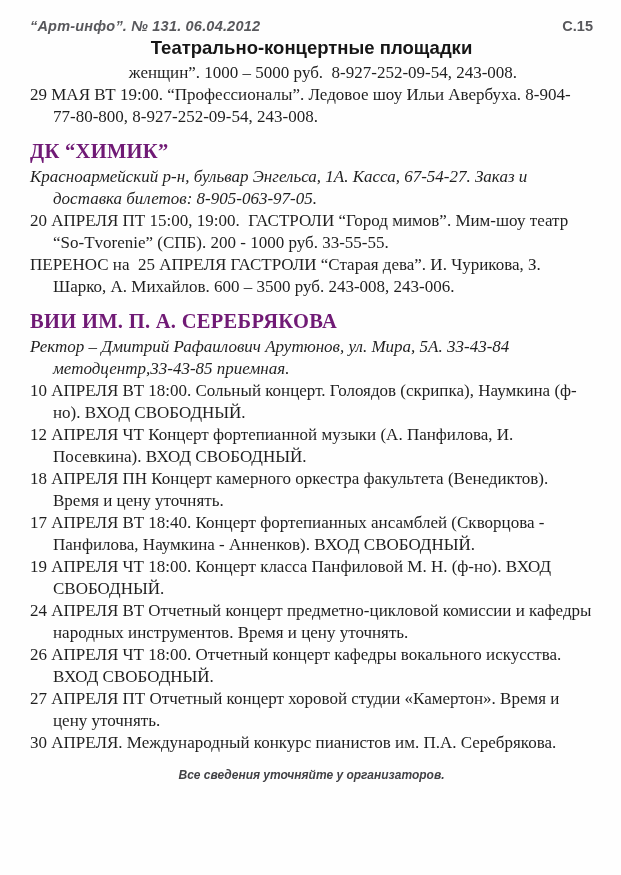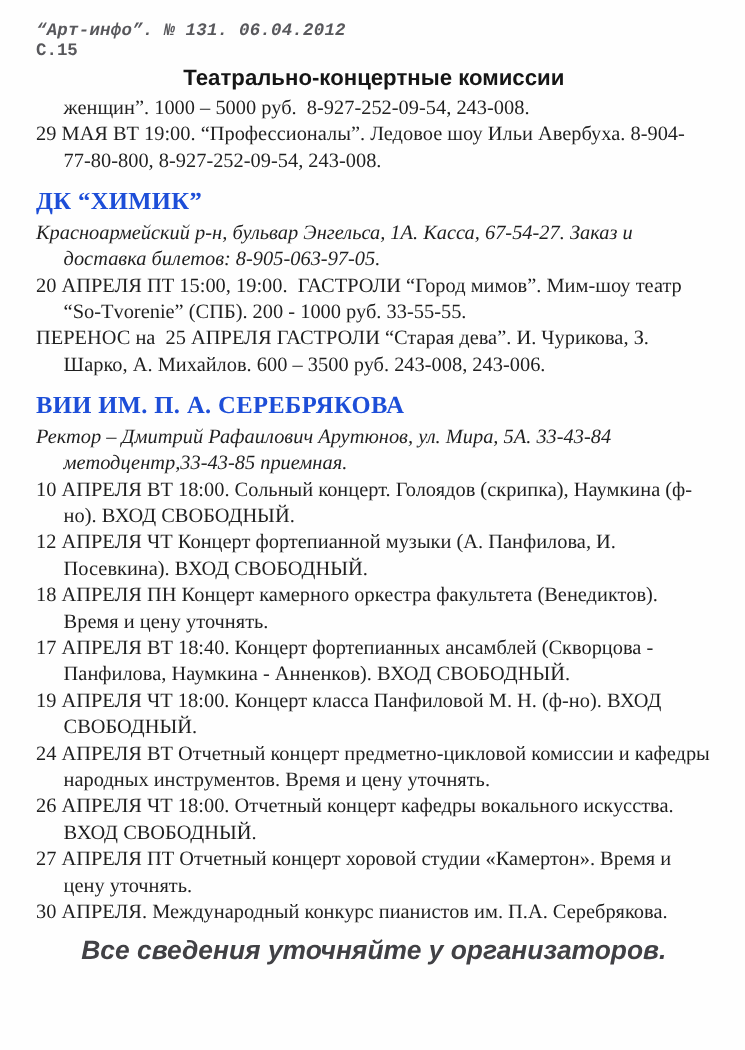--- a/index.html
+++ b/index.html
@@ -13,26 +13,25 @@
     padding: 18px 28px 0 30px;
     overflow: hidden;
     font-family: "Liberation Serif", "DejaVu Serif", serif;
     color: #1f1f1f;
   }
 
   .header-row {
     display: flex;
     justify-content: space-between;
     align-items: baseline;
-    font-family: Liberation Mono, monospace;
+    font-family: Liberation Sans, sans-serif;
     font-weight: bold;
     font-size: 14.5px;
     line-height: 17px;
     color: #58585c;
-    flex-direction: column;
   }
   .issue { font-style: italic; letter-spacing: 0.2px; }
   .pagenum { font-style: normal; }
 
   .title {
     font-family: "Liberation Sans", "DejaVu Sans", sans-serif;
     font-weight: bold;
     font-size: 18.5px;
     line-height: 22px;
     color: #161616;
@@ -41,57 +40,57 @@
   }
 
   .entry {
     margin: 0;
     font-size: 17px;
     line-height: 22px;
     padding-left: 23px;
     text-indent: -23px;
     white-space: pre-wrap;
   }
-  .entry.cont { text-indent: 0; }
+  .entry.cont { text-indent: 0; text-align: center; }
   .address { font-style: italic; }
 
   section { margin: 0; }
 
   .venue {
     font-family: "Liberation Serif", "DejaVu Serif", serif;
     font-weight: bold;
     font-size: 20.5px;
     line-height: 25px;
     letter-spacing: 0.3px;
-    color: #1d4ed8;
+    color: #701a75;
     margin: 11px 0 2px 0;
   }
 
   .footer-note {
     font-family: "Liberation Sans", "DejaVu Sans", sans-serif;
     font-weight: bold;
     font-style: italic;
-    font-size: 22px;
+    font-size: 12px;
     line-height: 24px;
     color: #414145;
     text-align: center;
     margin: 9px 0 0 0;
   }
 </style>
 </head>
 <body>
 
 <div class="page">
 
   <div class="header-row">
     <span class="issue">“Арт-инфо”. № 131. 06.04.2012</span>
     <span class="pagenum">С.15</span>
   </div>
 
-  <h1 class="title">Театрально-концертные комиссии</h1>
+  <h1 class="title">Театрально-концертные площадки</h1>
 
   <div>
     <p class="entry cont">женщин”. 1000 – 5000 руб.  8-927-252-09-54, 243-008.</p>
     <p class="entry">29 МАЯ ВТ 19:00. “Профессионалы”. Ледовое шоу Ильи Авербуха. 8-904-77-80-800, 8-927-252-09-54, 243-008.</p>
   </div>
 
   <section>
     <h2 class="venue">ДК “ХИМИК”</h2>
     <p class="entry address">Красноармейский р-н, бульвар Энгельса, 1А. Касса, 67-54-27. Заказ и доставка билетов: 8-905-063-97-05.</p>
     <p class="entry">20 АПРЕЛЯ ПТ 15:00, 19:00.  ГАСТРОЛИ “Город мимов”. Мим-шоу театр “So-Tvorenie” (СПБ). 200 - 1000 руб. 33-55-55.</p>

